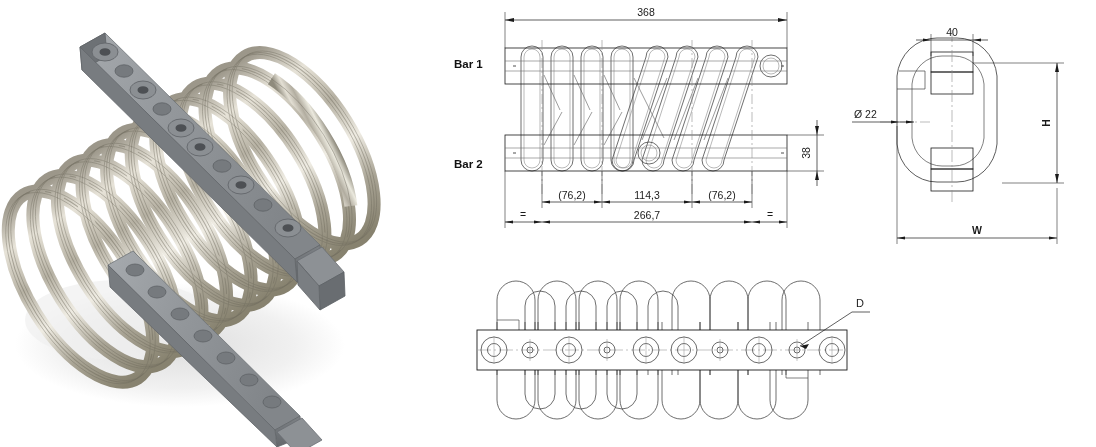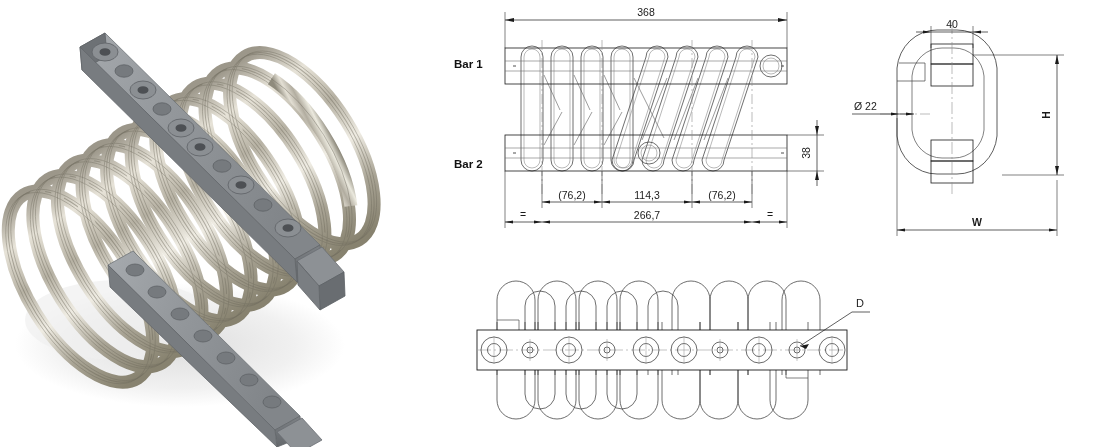--- a/index.html
+++ b/index.html
@@ -6,21 +6,21 @@
   html,body{margin:0;padding:0;background:#ffffff;}
   body{
     font-family:"Liberation Sans", sans-serif;
     width:1096px;height:447px;overflow:hidden;position:relative;
     color:#1a1a1a;
   }
   #sheet{position:absolute;left:0;top:0;width:1096px;height:447px;background:#fff;}
   .panel{position:absolute;text-align:right;}
   #render-panel{left:0;top:0;width:452px;height:447px;}
   #front-panel{left:452px;top:0;width:390px;height:250px;}
-  #side-panel{left:842px;top:8px;width:254px;height:250px;}
+  #side-panel{left:842px;top:16px;width:254px;height:250px;}
   #plan-panel{left:452px;top:250px;width:420px;height:197px;}
   svg{display:block;}
   .dimtxt{font-family:"Liberation Sans", sans-serif;}
 </style>
 </head>
 <body>
 
 <div id="sheet">
 
   <div class="panel" id="render-panel">

